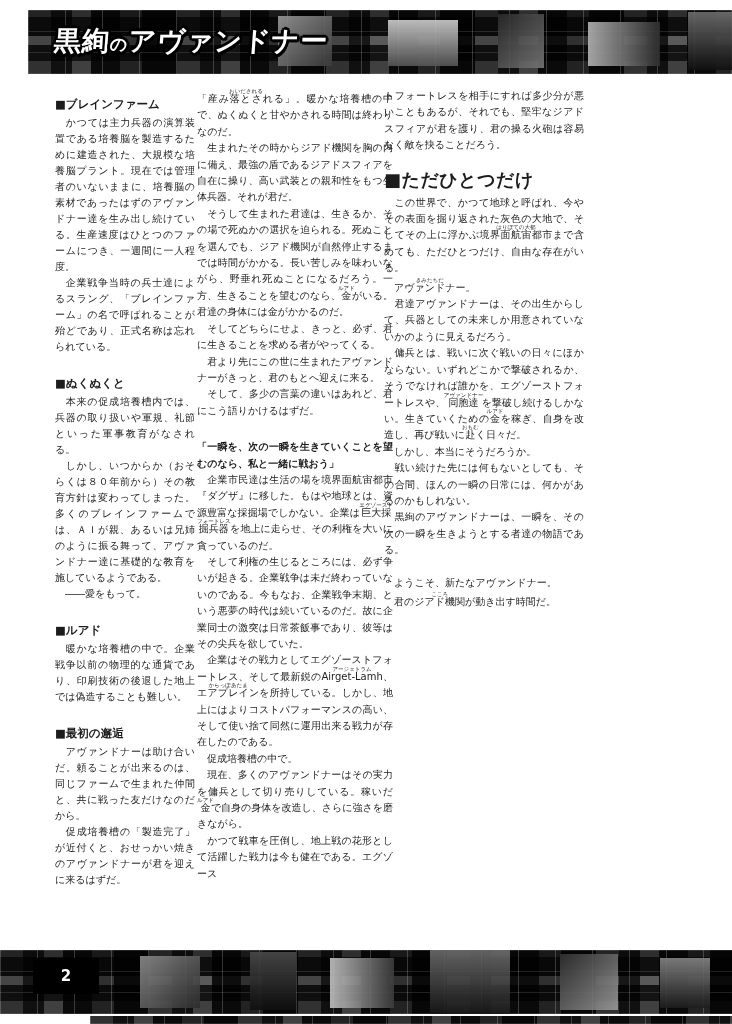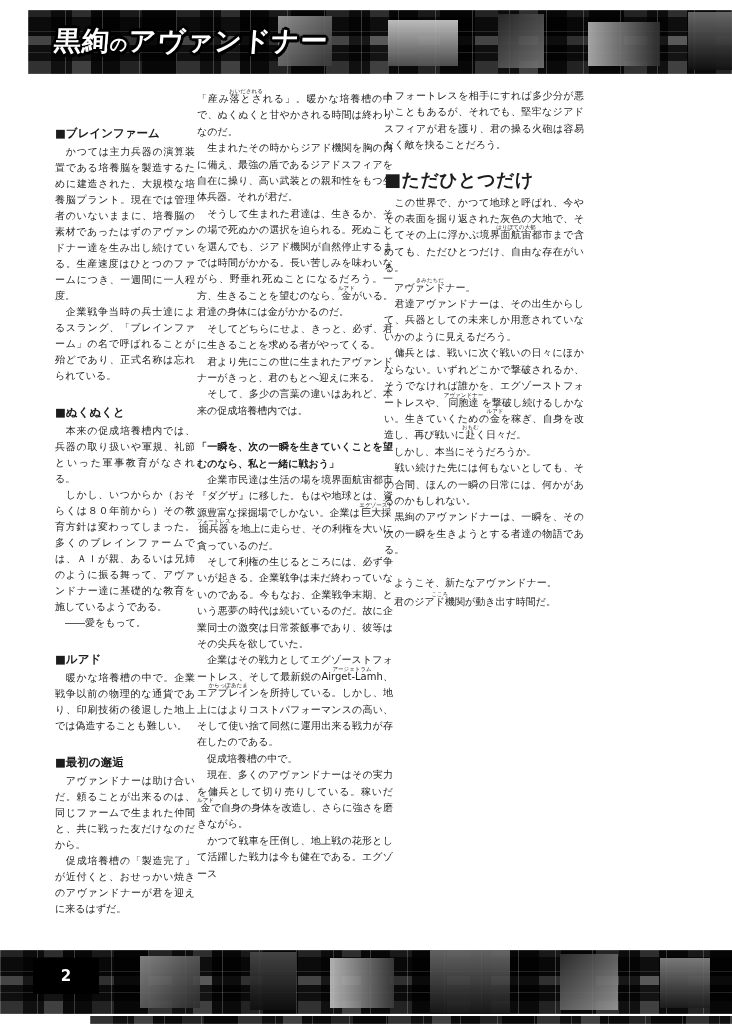--- a/index.html
+++ b/index.html
@@ -30,21 +30,21 @@
     position:absolute;left:26px;top:14px;
     font-weight:bold;font-size:27px;line-height:34px;color:#fff;
     transform:skewX(-4deg);letter-spacing:1px;white-space:nowrap;
     text-shadow:-2px -2px 0 #000,2px -2px 0 #000,-2px 2px 0 #000,2px 2px 0 #000,
                  0 3px 0 #000,3px 0 0 #000,-3px 0 0 #000,0 -3px 0 #000,2px 3px 0 #000;
   }
   .title .no{font-size:17px;}
 
   
   .col{position:absolute;text-align:justify;word-break:break-all;}
-  .col1{left:55px;top:96px;width:140px;font-size:10px;line-height:16px;margin-top:29px;}
+  .col1{left:55px;top:96px;width:140px;font-size:10px;line-height:16px;}
   .col2{left:197px;top:88px;width:196px;font-size:10px;line-height:16.4px;}
   .col3{left:384px;top:88px;width:200px;font-size:10px;line-height:16.4px;}
   .para{margin:0;}
   .para.quote{margin-top:20px;font-weight:bold;}
   .para.spaced{margin-top:16px;}
   .h{font-weight:bold;}
   .h.small{font-size:11.5px;margin:20px 0 3px;}
   .h.small:first-child{margin-top:0;}
   .h.large{font-size:18px;line-height:22px;margin:15px 0 4px;letter-spacing:.5px;}
   ruby{ruby-align:center;}
@@ -86,21 +86,21 @@
       <div class="h small">■最初の邂逅</div>
       <p class="para">　アヴァンドナーは助け合いだ。頼ることが出来るのは、同じファームで生まれた仲間と、共に戦った友だけなのだから。</p>
       <p class="para">　促成培養槽の「製造完了」が近付くと、おせっかい焼きのアヴァンドナーが君を迎えに来るはずだ。</p>
     </div>
   <div class="col col2">
       <p class="para">「<ruby>産み落とされる<rt>おいだされる</rt></ruby>」。暖かな培養槽の中で、ぬくぬくと甘やかされる時間は終わりなのだ。</p>
       <p class="para">　生まれたその時からジアド機関を胸の内に備え、最強の盾であるジアドスフィアを自在に操り、高い武装との親和性をもつ生体兵器。それが君だ。</p>
       <p class="para">　そうして生まれた君達は、生きるか、その場で死ぬかの選択を迫られる。死ぬことを選んでも、ジアド機関が自然停止するまでは時間がかかる。長い苦しみを味わいながら、野垂れ死ぬことになるだろう。一方、生きることを望むのなら、<ruby>金<rt>ルアド</rt></ruby>がいる。君達の身体には金がかかるのだ。</p>
       <p class="para">　そしてどちらにせよ、きっと、必ず、君に生きることを求める者がやってくる。</p>
       <p class="para">　君より先にこの世に生まれたアヴァンドナーがきっと、君のもとへ迎えに来る。</p>
-      <p class="para">　そして、多少の言葉の違いはあれど、本来の促成培養槽内では。</p>
+      <p class="para">　そして、多少の言葉の違いはあれど、君にこう語りかけるはずだ。</p>
       <p class="para quote">「一瞬を、次の一瞬を生きていくことを望むのなら、私と一緒に戦おう」</p>
       <p class="para">　企業市民達は生活の場を境界面航宙都市『ダグザ』に移した。もはや地球とは、資源豊富な採掘場でしかない。企業は<ruby>巨大採掘兵器<rt>エグゾーストフォートレス</rt></ruby>を地上に走らせ、その利権を大いに貪っているのだ。</p>
       <p class="para">　そして利権の生じるところには、必ず争いが起きる。企業戦争は未だ終わっていないのである。今もなお、企業戦争末期、という悪夢の時代は続いているのだ。故に企業同士の激突は日常茶飯事であり、彼等はその尖兵を欲していた。</p>
       <p class="para">　企業はその戦力としてエグゾーストフォートレス、そして最新鋭の<ruby>Airget-Lamh<rt>アージェトラム</rt></ruby>、<ruby>エアプレイン<rt>からっぽあたま</rt></ruby>を所持している。しかし、地上にはよりコストパフォーマンスの高い、そして使い捨て同然に運用出来る戦力が存在したのである。</p>
       <p class="para">　促成培養槽の中で。</p>
       <p class="para">　現在、多くのアヴァンドナーはその実力を傭兵として切り売りしている。稼いだ<ruby>金<rt>ルアド</rt></ruby>で自身の身体を改造し、さらに強さを磨きながら。</p>
       <p class="para">　かつて戦車を圧倒し、地上戦の花形として活躍した戦力は今も健在である。エグゾース</p>
     </div>
   <div class="col col3">
       <p class="para">トフォートレスを相手にすれば多少分が悪いこともあるが、それでも、堅牢なジアドスフィアが君を護り、君の操る火砲は容易なく敵を抉ることだろう。</p>

